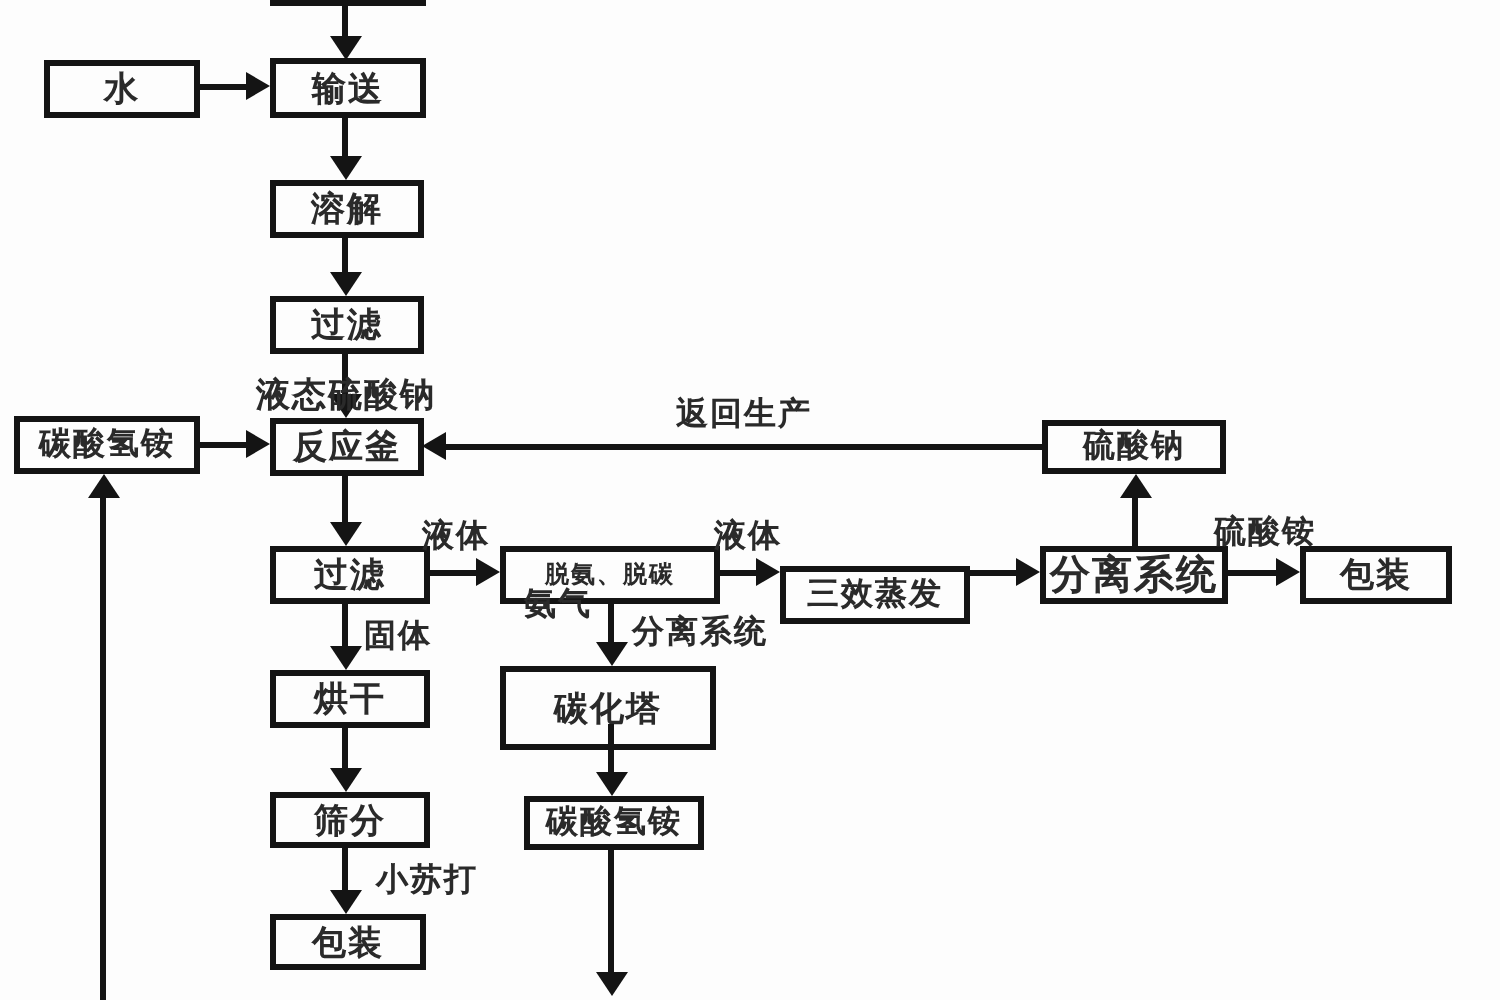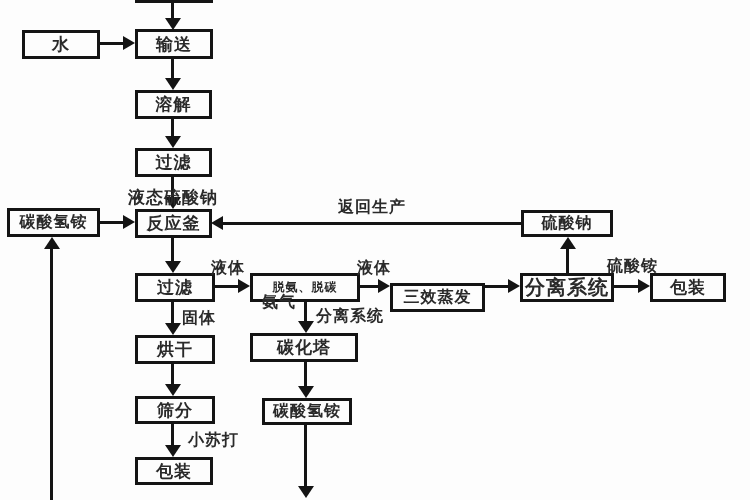--- a/index.html
+++ b/index.html
@@ -46,21 +46,21 @@
   #n-reactor    {left:135px;top:209px;width:77px;height:29px;}
   #n-filter2    {left:135px;top:273px;width:80px;height:29px;}
   #n-deamm      {left:250px;top:273px;width:110px;height:29px;font-size:12px;}
   #n-evap       {left:390px;top:273px;width:95px;height:29px;font-size:16px;margin-top:10px;}
   #n-sep        {left:520px;top:273px;width:94px;height:29px;font-size:20px;}
   #n-nasulf     {left:521px;top:210px;width:92px;height:27px;font-size:16px;}
   #n-pack-right {left:650px;top:273px;width:76px;height:29px;}
   #n-dry        {left:135px;top:335px;width:80px;height:29px;}
   #n-sieve      {left:135px;top:396px;width:80px;height:28px;}
   #n-pack-bot   {left:135px;top:457px;width:78px;height:28px;}
-  #n-carbtower  {left:250px;top:333px;width:108px;height:29px;}
+  #n-carbtower  {left:250px;top:333px;width:108px;height:42px;}
   #n-ambic-bot  {left:262px;top:398px;width:90px;height:27px;font-size:16px;}
 
   
   #lbl-liqnasulf{left:128px;top:186px;font-size:17px;}
   #lbl-return   {left:338px;top:197px;}
   #lbl-liquid1  {left:211px;top:258px;}
   #lbl-liquid2  {left:357px;top:258px;}
   #lbl-solid    {left:182px;top:308px;}
   #lbl-ammonia  {left:262px;top:292px;}
   #lbl-co2      {left:316px;top:306px;}

